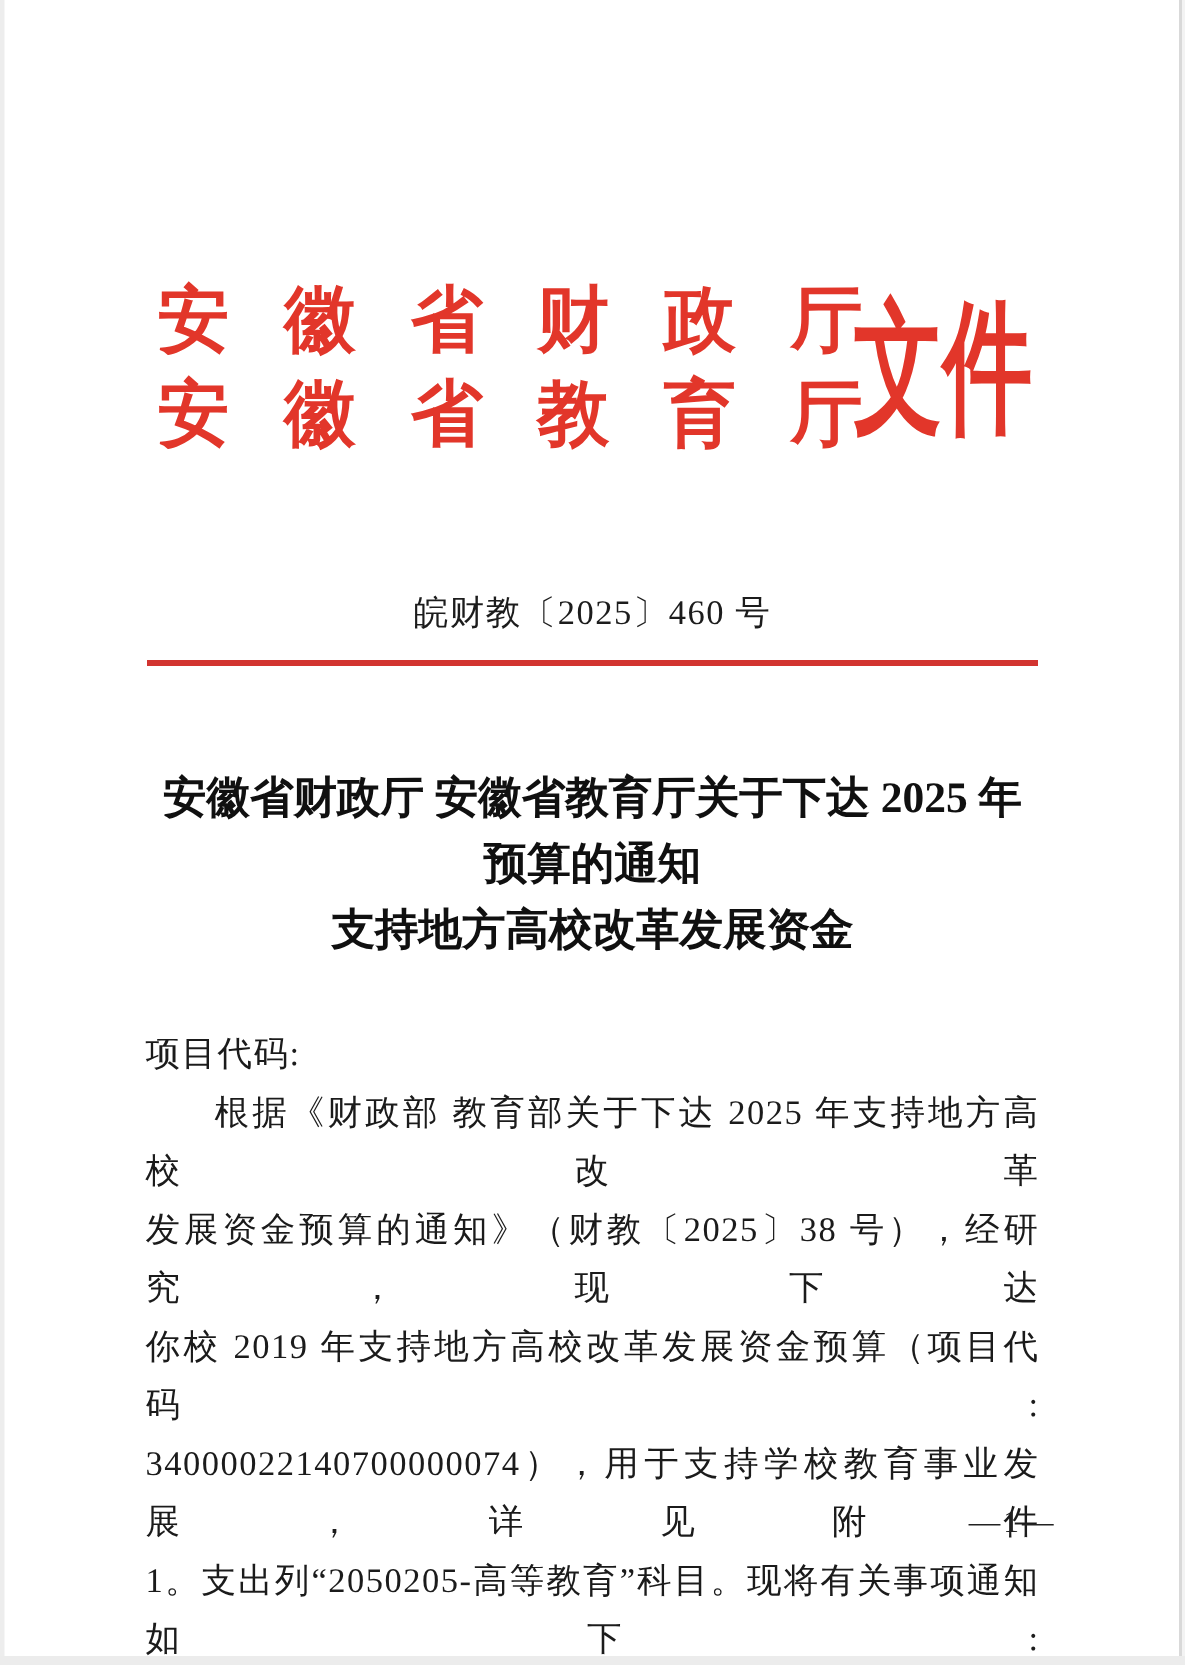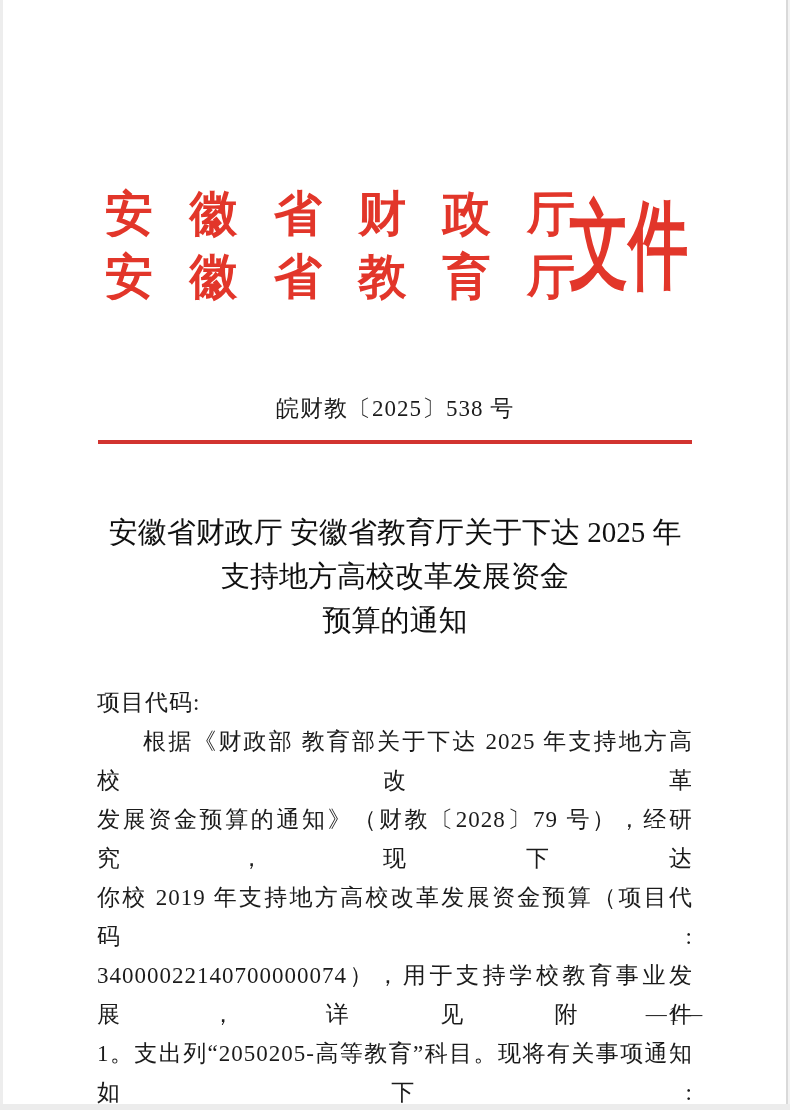--- a/index.html
+++ b/index.html
@@ -91,21 +91,21 @@
     height: 4px;
     background: var(--rule-red);
   }
 
   .doc-title {
     position: absolute;
     left: 45px;
     width: 700px;
     top: 510px;
     text-align: center;
-    font-weight: normal;
+    font-weight: bold;
     font-size: 29px;
     line-height: 44px;
     color: #101010;
   }
 
   .body-text {
     position: absolute;
     left: 97px;
     width: 596px;
     top: 683px;
@@ -159,34 +159,34 @@
           <span>徽</span>
           <span>省</span>
           <span>教</span>
           <span>育</span>
           <span>厅</span>
         </div>
     </div>
     <div class="doc-type">文件</div>
   </div>
 
-  <div class="doc-number">皖财教〔2025〕538 号</div>
+  <div class="doc-number">皖财教〔2025〕460 号</div>
 
   <div class="red-rule"></div>
 
   <div class="doc-title">
     <div>安徽省财政厅 安徽省教育厅关于下达 2025 年</div>
+    <div>预算的通知</div>
     <div>支持地方高校改革发展资金</div>
-    <div>预算的通知</div>
   </div>
 
   <div class="body-text">
     <div class="bline">项目代码:</div>
     <div class="bline jline indent">根据《财政部 教育部关于下达 2025 年支持地方高校改革</div>
-    <div class="bline jline">发展资金预算的通知》（财教〔2028〕79 号），经研究，现下达</div>
+    <div class="bline jline">发展资金预算的通知》（财教〔2025〕38 号），经研究，现下达</div>
     <div class="bline jline">你校 2019 年支持地方高校改革发展资金预算（项目代码:</div>
     <div class="bline jline">34000022140700000074），用于支持学校教育事业发展，详见附件</div>
     <div class="bline jline">1。支出列“2050205-高等教育”科目。现将有关事项通知如下:</div>
 
   </div>
 
   <div class="page-num">—1—</div>
 
 </div>
 

